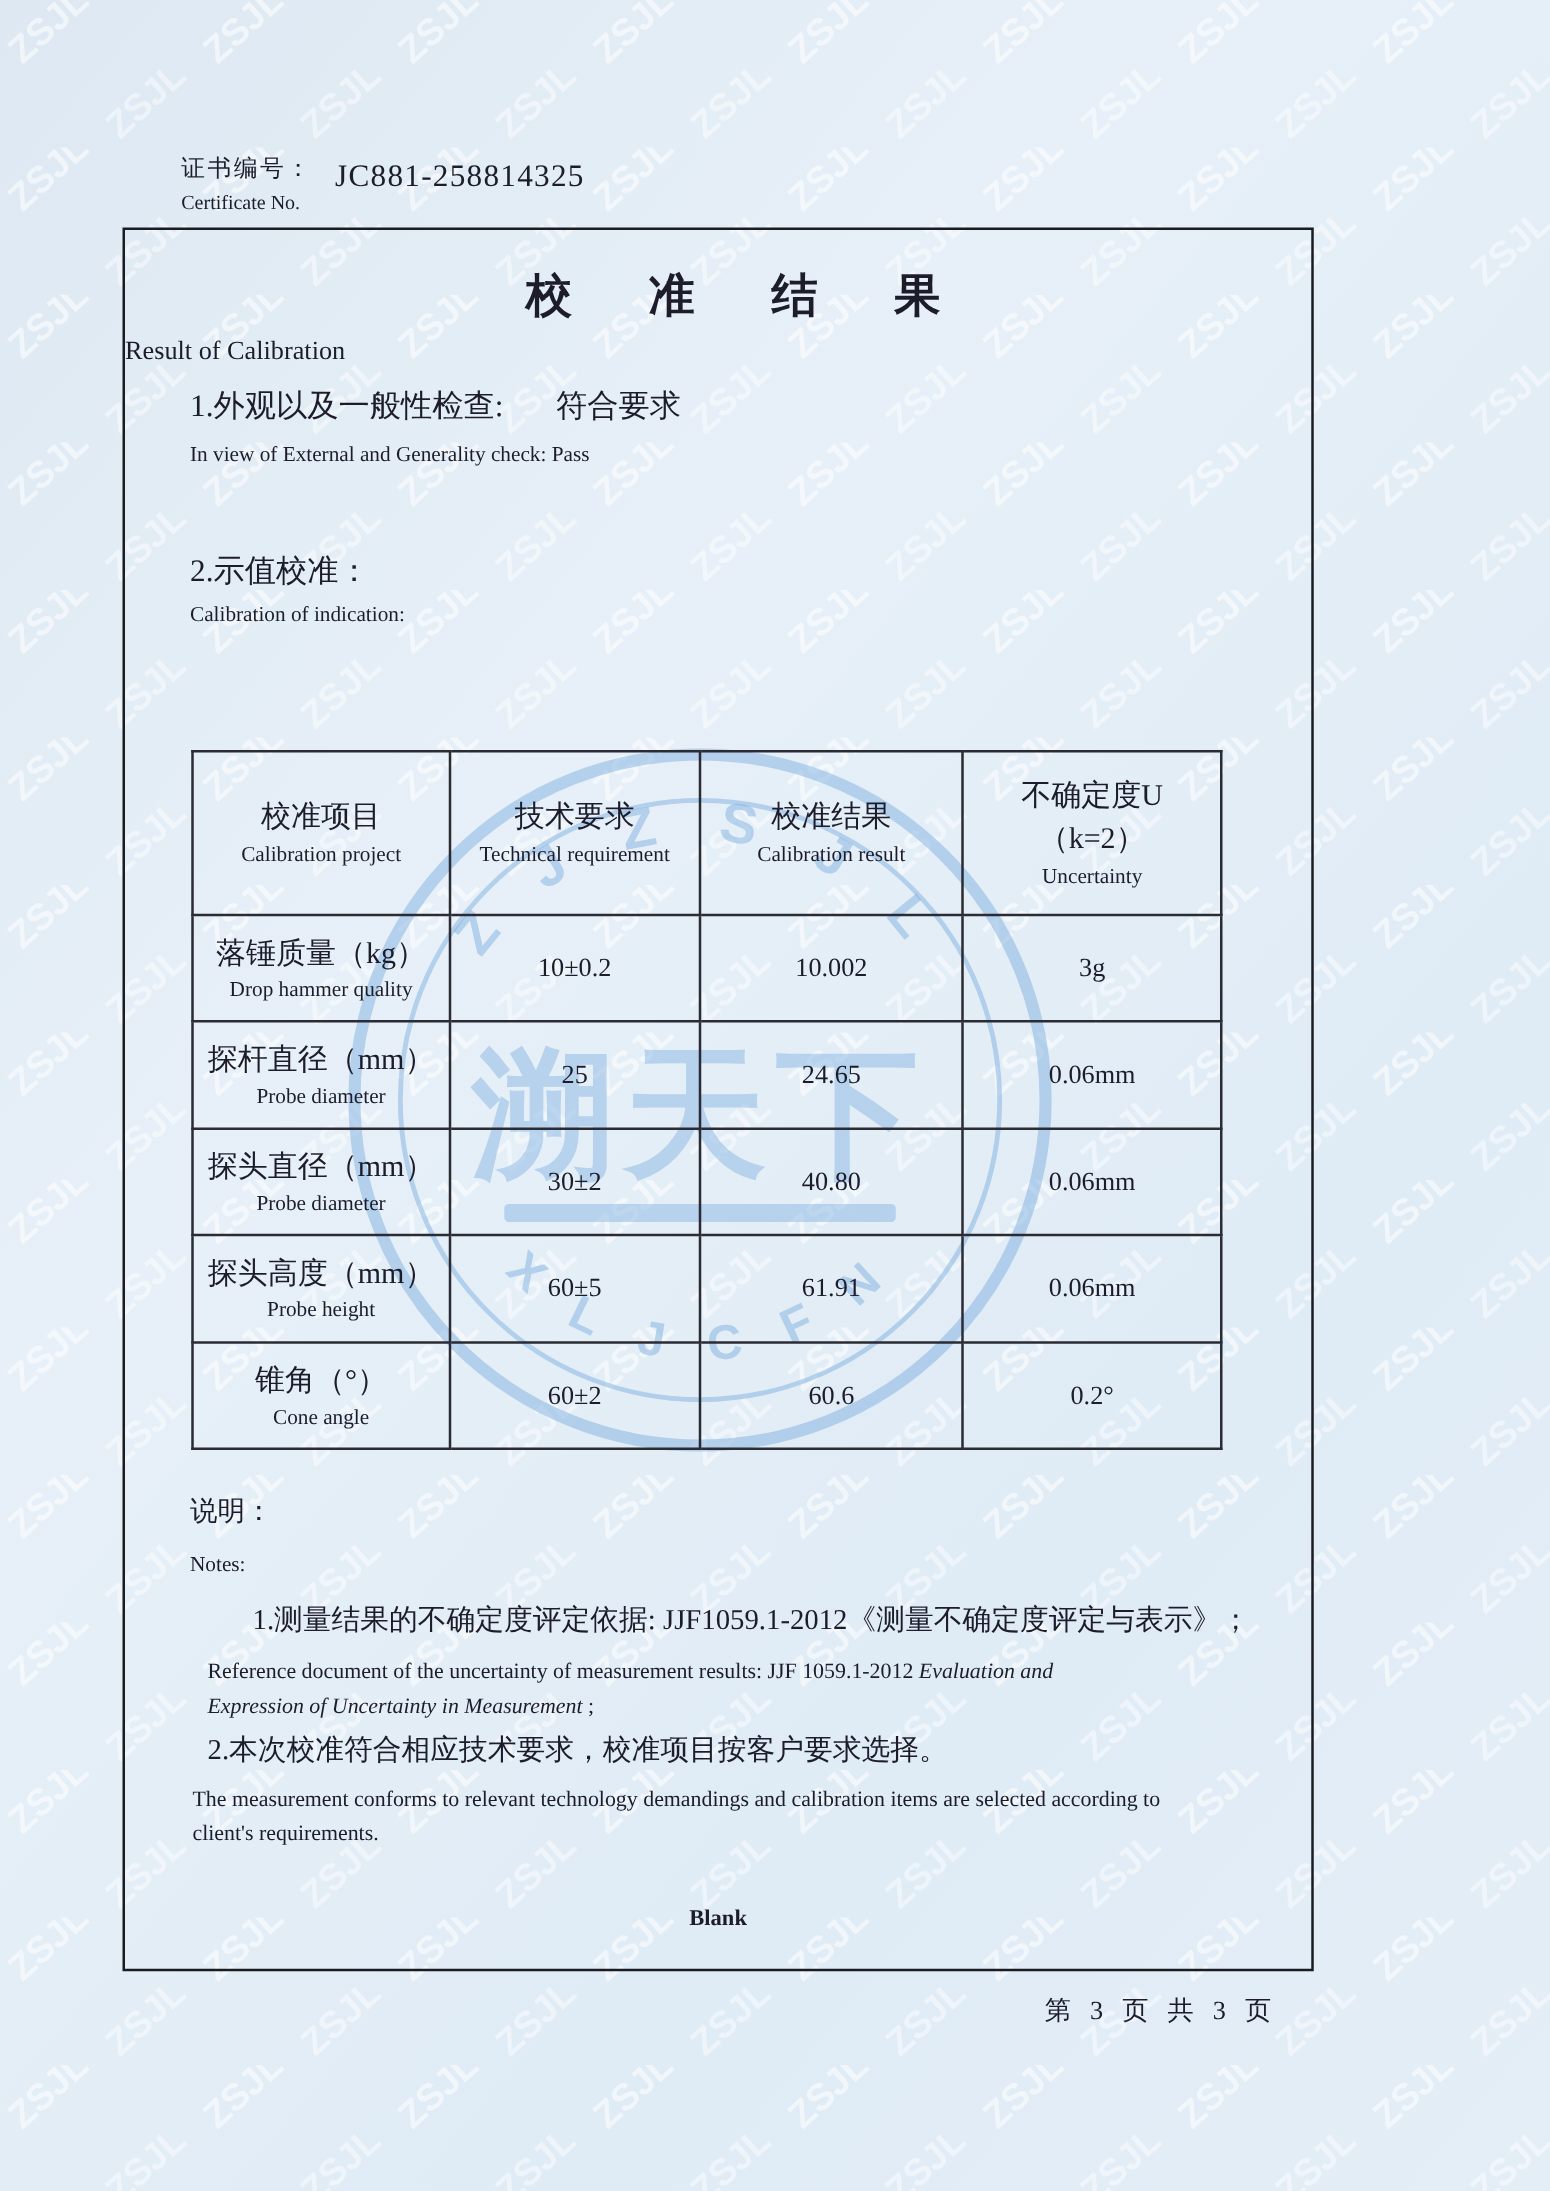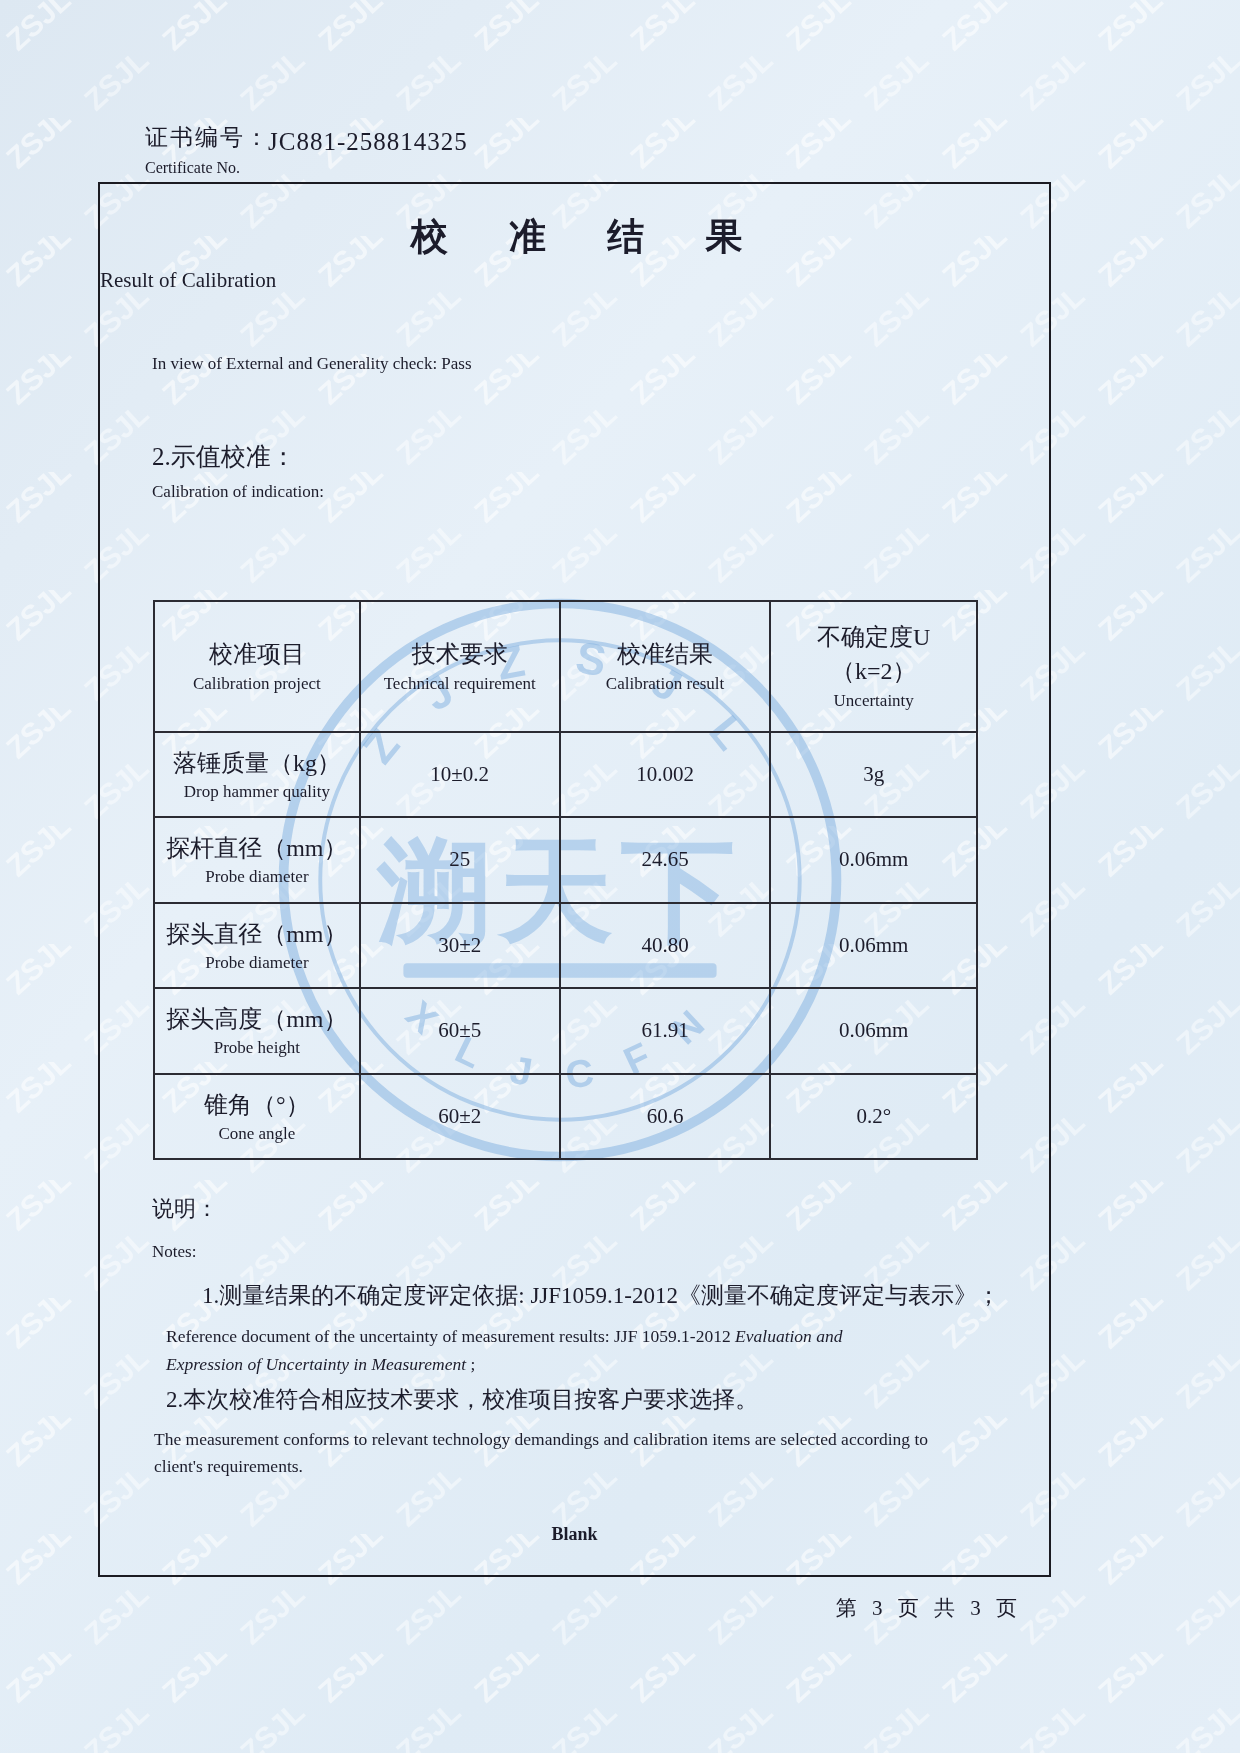--- a/index.html
+++ b/index.html
@@ -17,36 +17,36 @@
   }
   .wm-layer, .seal-layer {
     position: absolute;
     left: 0; top: 0;
     pointer-events: none;
   }
   .content { position: absolute; left: 0; top: 0; width: 100%; height: 100%; }
 
   
   .cert-head { position: absolute; left: 145px; top: 122px; }
-  .cert-label-zh { font-size: 23px; letter-spacing: 2px; }
+  .cert-label-zh { font-size: 19px; letter-spacing: 2px; }
   .cert-label-en { font-size: 16px; margin-top: 6px; }
   .cert-number {
     position: absolute; left: 268px; top: 128px;
     font-size: 25px; letter-spacing: 1px; white-space: nowrap;
   }
 
   
   .main-box {
     position: absolute;
     left: 98px; top: 182px;
     width: 953px; height: 1395px;
     border: 2px solid #1b1b22;
   }
   .doc-title {
-    position: absolute; left: 2px; top: 28px; width: 100%;
+    position: absolute; left: 12px; top: 28px; width: 100%;
     text-align: center; font-size: 37px; font-weight: bold;
     letter-spacing: 26px; text-indent: 26px;
   }
   .doc-subtitle {
     position: absolute; left: 0; top: 84px; width: 100%;
     text-align: left; font-size: 21px;
   }
   .sec1-zh { position: absolute; left: 52px; top: 124px; font-size: 25px; }
   .sec1-zh .sec-val { margin-left: 42px; }
   .sec1-en { position: absolute; left: 52px; top: 170px; font-size: 17px; }
@@ -128,20 +128,23 @@
       <div class="cert-label-zh">证书编号：</div>
       <div class="cert-label-en">Certificate No.</div>
     </div>
     <div class="cert-number">JC881-258814325</div>
 
     <div class="main-box">
 
       <div class="doc-title">校 准 结 果</div>
       <div class="doc-subtitle">Result of Calibration</div>
 
+      <div class="sec1-zh">
+        <span>1.外观以及一般性检查:</span><span class="sec-val">符合要求</span>
+      </div>
       <div class="sec1-en">In view of External and Generality check:  Pass</div>
 
       <div class="sec2-zh">2.示值校准：</div>
       <div class="sec2-en">Calibration of indication:</div>
 
       <table class="cal">
         <colgroup>
           <col style="width:25%">
             <col style="width:24.3%">
             <col style="width:25.6%">

